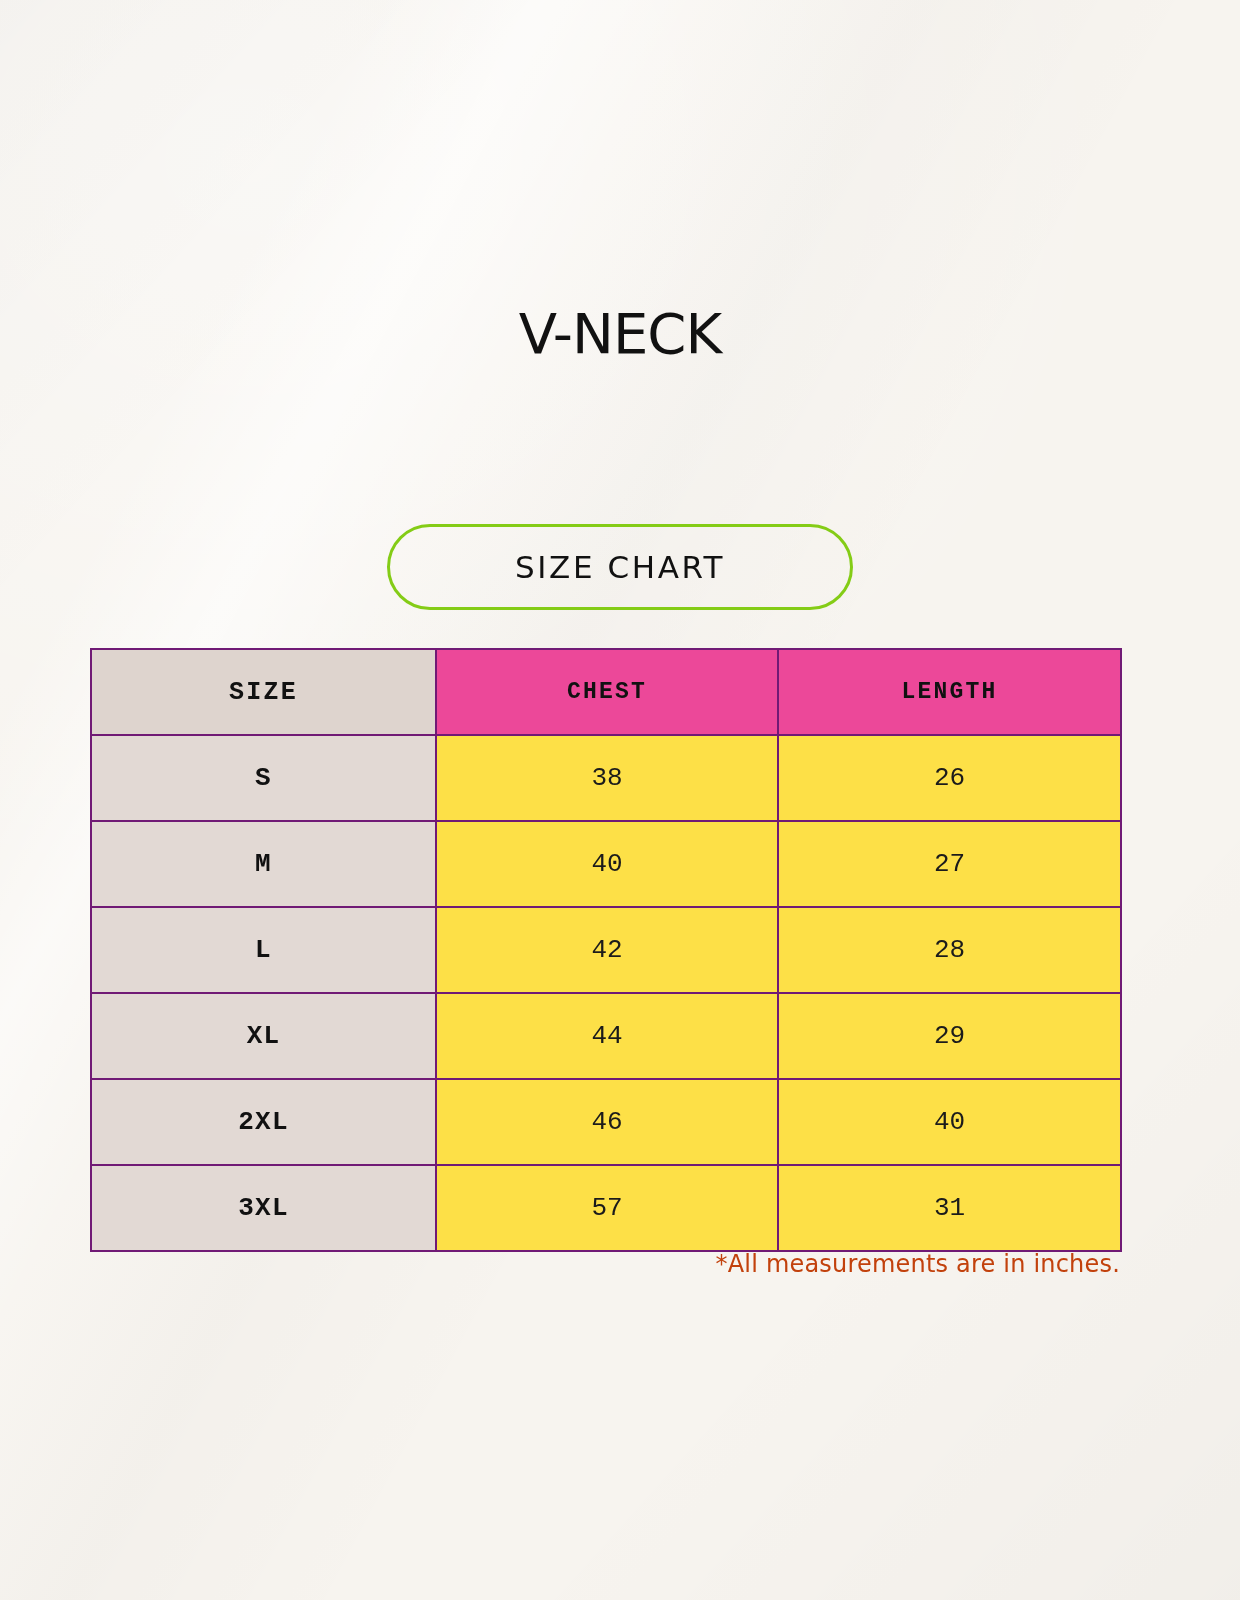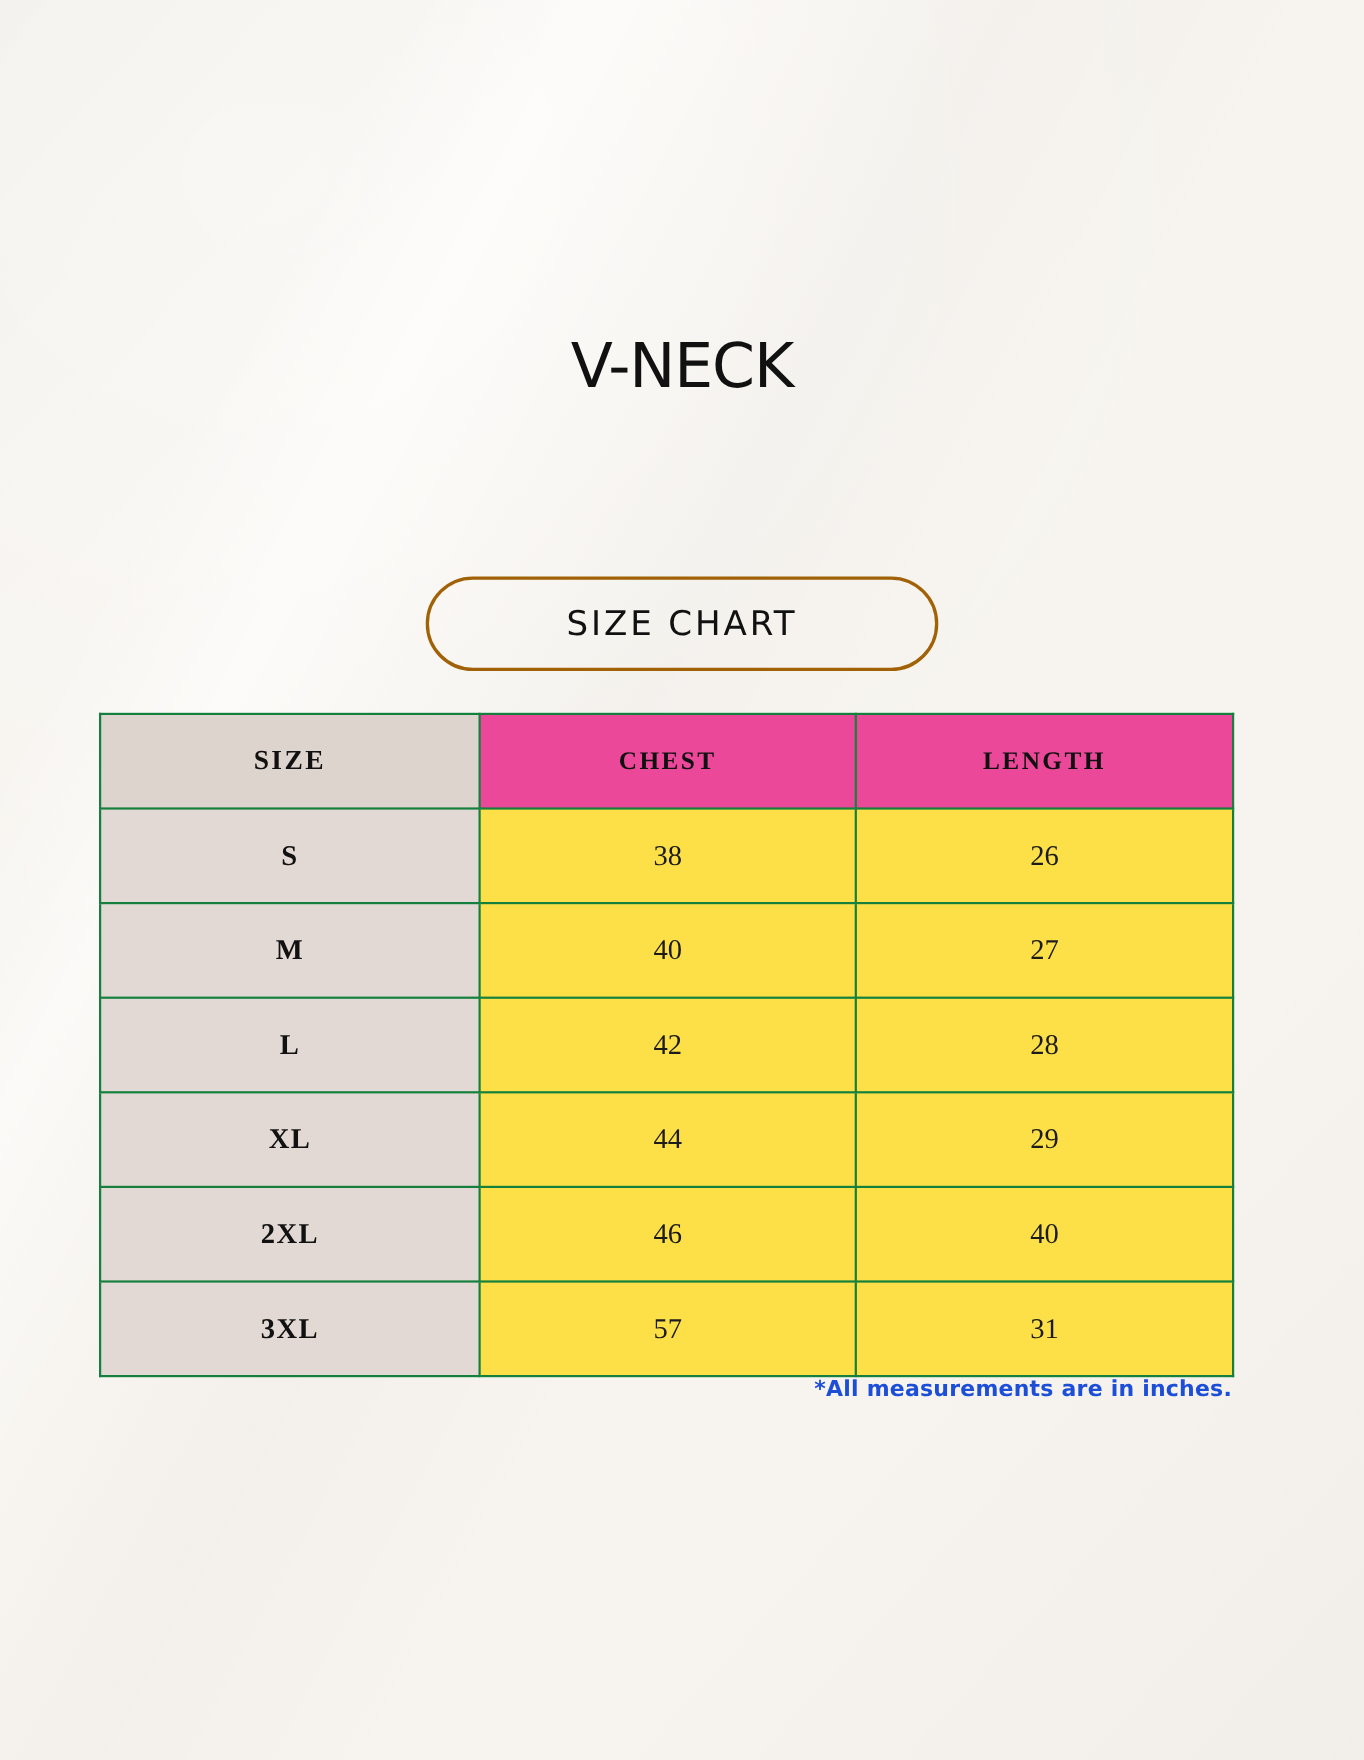--- a/index.html
+++ b/index.html
@@ -58,21 +58,21 @@
     display: block;
   }
 
   .pill {
     position: absolute;
     left: 50%;
     transform: translateX(-50%);
     top: 524px;
     width: 466px;
     height: 86px;
-    border: 3px solid #a16207;
+    border: 3px solid #84cc16;
     border-radius: 43px;
     display: flex;
     align-items: center;
     justify-content: center;
     box-sizing: border-box;
     background: transparent;
   }
   .pill span {
     font-size: 31px;
     letter-spacing: 2.6px;
@@ -87,25 +87,25 @@
     top: 648px;
     width: 1030px;
   }
   table.size-table {
     border-collapse: collapse;
     width: 100%;
     table-layout: fixed;
   }
   table.size-table th,
   table.size-table td {
-    border: 2px solid #15803d;
+    border: 2px solid #701a75;
     height: 86px;
     text-align: center;
     vertical-align: middle;
-    font-family: Liberation Serif, serif;
+    font-family: Liberation Mono, monospace;
     box-sizing: border-box;
   }
   table.size-table col.c-size { width: 345px; }
   table.size-table col.c-chest { width: 342px; }
   table.size-table col.c-length { width: 343px; }
 
   th.h-size {
     background: #ded4ce;
     font-size: 25px;
     letter-spacing: 2.2px;
@@ -130,23 +130,23 @@
     background: #fde047;
     font-size: 26px;
     font-weight: 400;
     color: #1b1b1b;
   }
 
   .footnote {
     position: absolute;
     right: 120px;
     top: 1250px;
-    font-size: 20px;
-    font-weight: bold;
-    color: #1d4ed8;
+    font-size: 24px;
+    font-weight: normal;
+    color: #c2410c;
     font-family: "DejaVu Sans", sans-serif;
     letter-spacing: 0.2px;
   }
 </style>
 </head>
 <body>
 
 <div class="sheet">
   <div class="bg-wash"></div>
 

